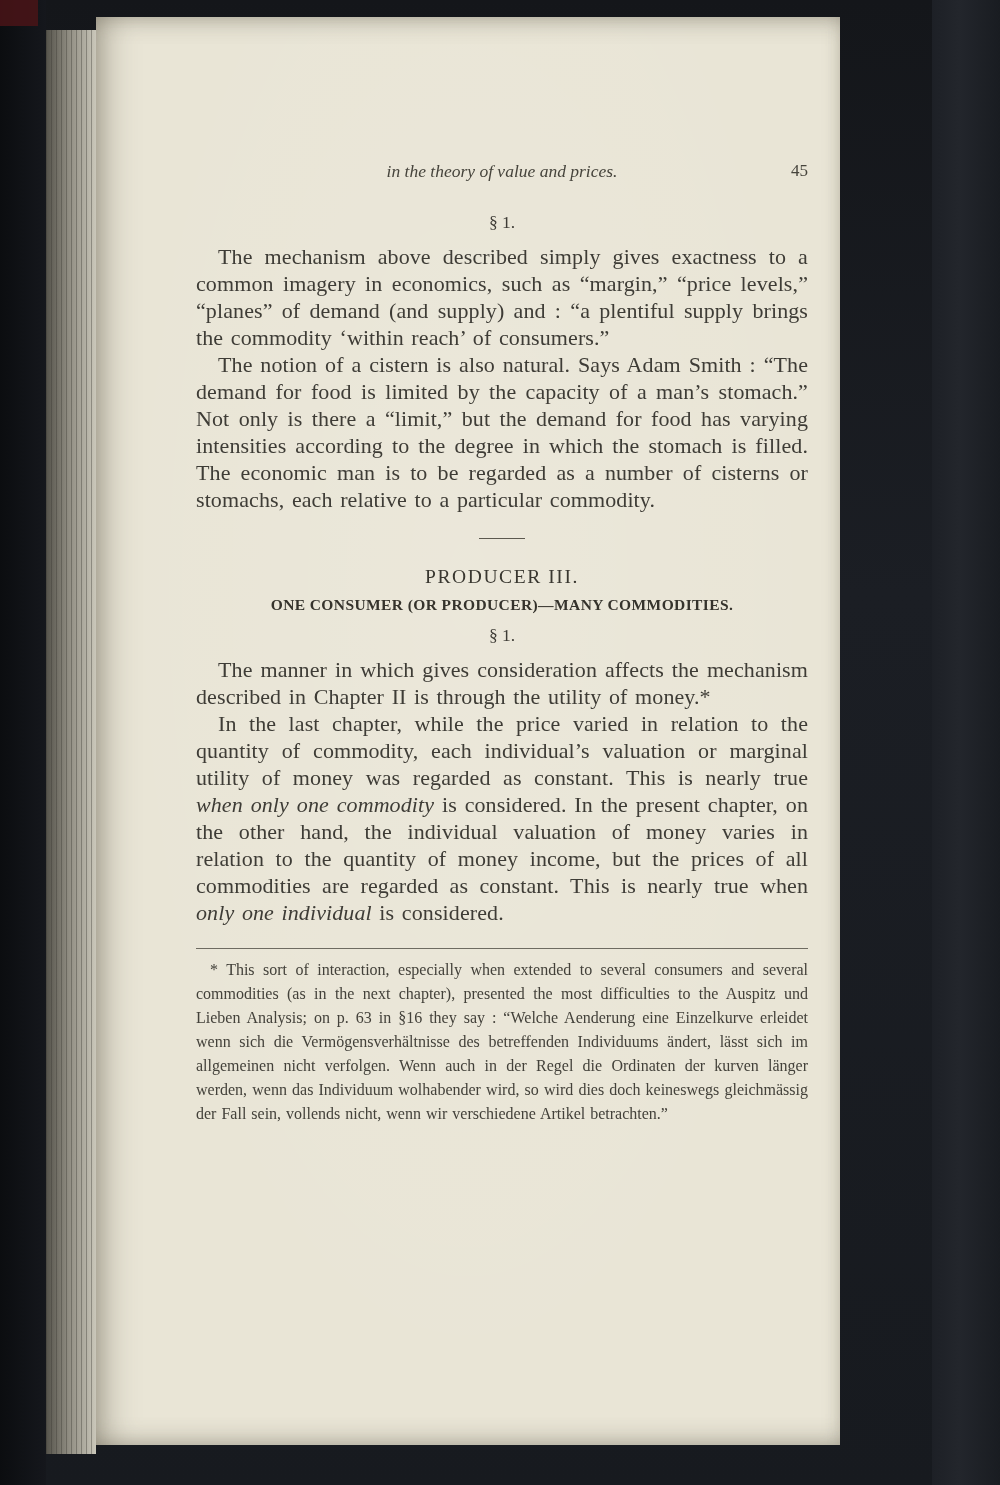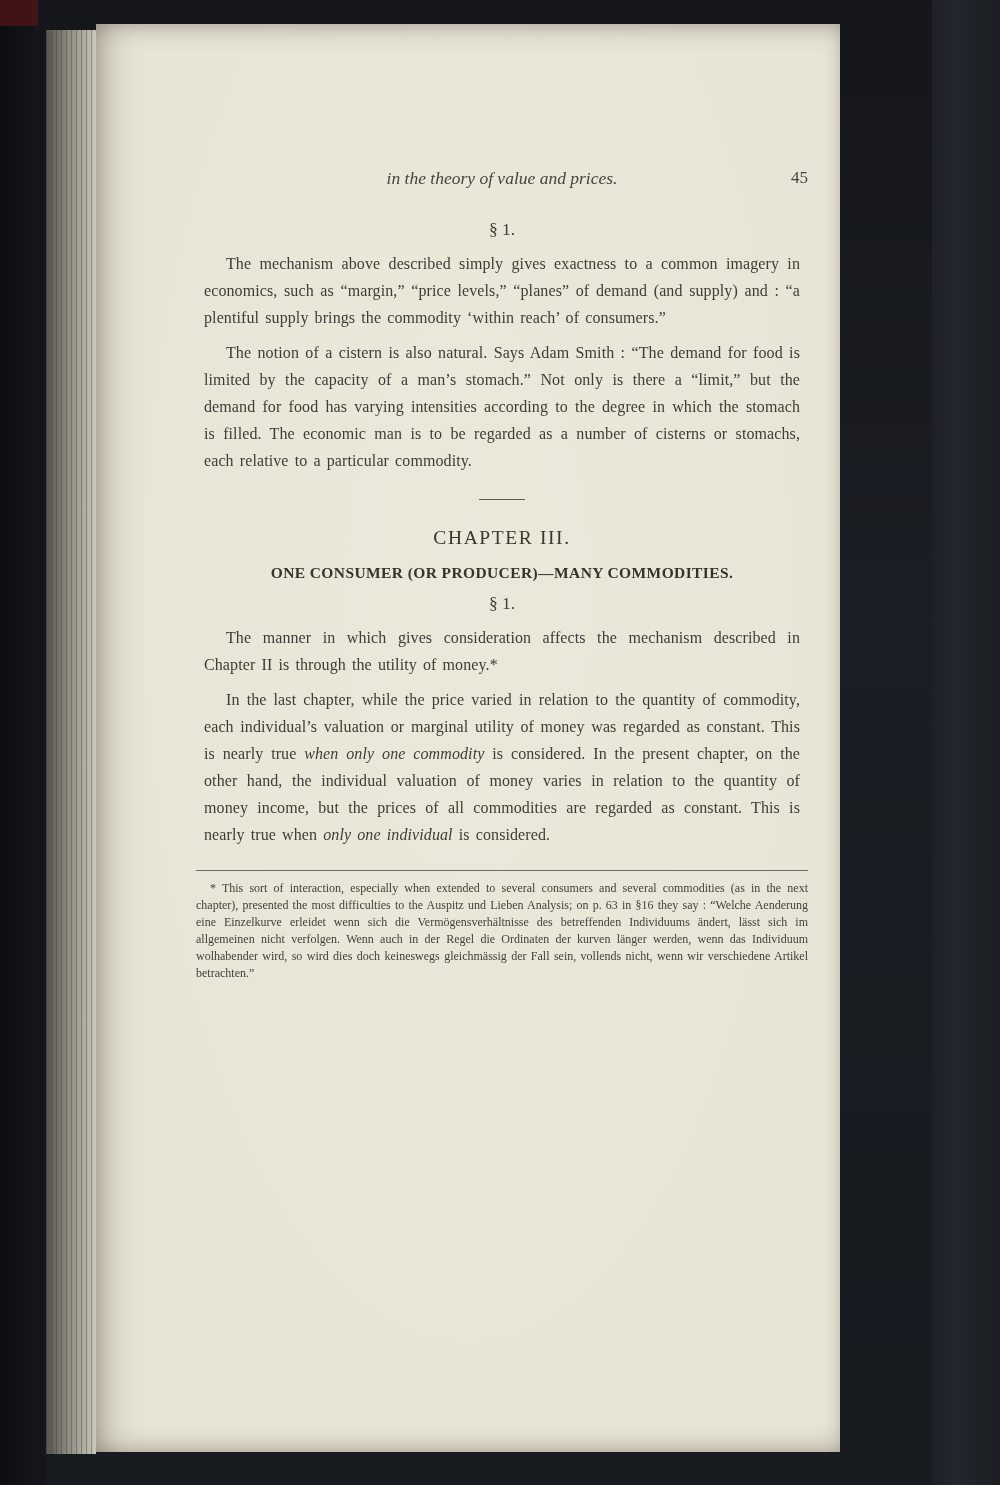--- a/index.html
+++ b/index.html
@@ -20,61 +20,61 @@
     position:absolute;left:932px;top:0;width:68px;height:100%;
     background:linear-gradient(90deg,#1d2026,#23262c 40%,#191c21);
   }
   .page-edges{
     position:absolute;left:46px;top:30px;width:50px;height:1424px;
     background:
       repeating-linear-gradient(90deg, rgba(58,56,50,.38) 0 1px, rgba(0,0,0,0) 1px 5px),
       linear-gradient(90deg,#55534b 0%,#8f8c81 45%,#b3b0a4 80%,#cac7ba 100%);
   }
   .page{
-    position:absolute;left:96px;top:24px;width:744px;height:1428px;
+    position:absolute;left:96px;top:17px;width:744px;height:1428px;
     background:
       radial-gradient(ellipse at 50% 40%, rgba(255,255,255,.10), rgba(0,0,0,0) 70%),
       #e9e5d6;
     box-shadow:
       inset 20px 0 34px -14px rgba(88,82,66,.5),
       inset -8px 0 20px -10px rgba(120,114,98,.28),
       inset 0 14px 24px -14px rgba(90,84,70,.35),
       inset 0 -16px 26px -16px rgba(90,84,70,.35);
   }
   .content{position:absolute;left:100px;top:144px;width:612px;color:#3e3c36;}
 
   .running-head{position:relative;height:24px;font-style:italic;font-size:17.5px;color:#46443c;}
   .rh-title{display:block;text-align:center;}
   .rh-num{position:absolute;right:0;top:0;font-style:normal;font-size:17px;}
 
   .sec-head{text-align:center;font-size:17.5px;margin:27px 0 10px;color:#3e3c36;}
 
   p.body-p{
-    margin:8px;font-size:16px;line-height:27px;text-align:justify;
+    margin:0;font-size:22px;line-height:27px;text-align:justify;
     text-indent:22px;word-spacing:2px;letter-spacing:.1px;color:#3e3c36;
   }
   .it{font-style:italic;}
 
   .divider{width:46px;margin:25px auto 0;border-top:1.4px solid #5c594f;}
 
   .chapter-title{
     text-align:center;font-size:19.5px;letter-spacing:1.6px;
     margin-top:27px;color:#393730;
   }
   .chapter-subtitle{
     text-align:center;font-size:15.5px;font-weight:bold;letter-spacing:.4px;
-    margin-top:15px;color:#35332c;
+    margin-top:8px;color:#35332c;
   }
   .sec-head-2{text-align:center;font-size:17.5px;margin-top:11px;}
 
   .p-gap{margin-top:9px;}
 
   .footnote-rule{border-top:1px solid #6e6b61;margin-top:22px;width:100%;}
   p.footnote{
-    margin:9px 0 0;font-size:12px;line-height:17px;text-align:justify;
+    margin:9px 0 0;font-size:16px;line-height:24px;text-align:justify;
     text-indent:14px;word-spacing:1px;color:#43413a;
   }
 </style>
 </head>
 <body>
 
 <div class="scene">
   <div class="cover-left"></div>
   <div class="corner-mark"></div>
   <div class="page-edges"></div>
@@ -87,21 +87,21 @@
         <span class="rh-num">45</span>
       </div>
 
       <div class="sec-head">§ 1.</div>
 
       <p class="body-p">The mechanism above described simply gives exactness to a common imagery in economics, such as “margin,” “price levels,” “planes” of demand (and supply) and : “a plentiful supply brings the commodity ‘within reach’ of consumers.”</p>
       <p class="body-p">The notion of a cistern is also natural.  Says Adam Smith : “The demand for food is limited by the capacity of a man’s stomach.” Not only is there a “limit,” but the demand for food has varying intensities according to the degree in which the stomach is filled. The economic man is to be regarded as a number of cisterns or stomachs, each relative to a particular commodity.</p>
 
       <div class="divider"></div>
 
-      <div class="chapter-title">CHAPTER III.</div>
+      <div class="chapter-title">PRODUCER III.</div>
       <div class="chapter-subtitle">ONE CONSUMER (OR PRODUCER)—MANY COMMODITIES.</div>
       <div class="sec-head sec-head-2">§ 1.</div>
 
       <p class="body-p p-gap">The manner in which gives consideration affects the mechanism described in Chapter II is through the utility of money.*</p>
       <p class="body-p p-gap"><span>In the last chapter, while the price varied in relation to the quantity of commodity, each individual’s valuation or marginal utility of money was regarded as constant.  This is nearly true </span><span class="it">when only one commodity</span><span> is considered.  In the present chapter, on the other hand, the individual valuation of money varies in relation to the quantity of money income, but the prices of all commodities are regarded as constant.  This is nearly true when </span><span class="it">only one individual</span><span> is considered.</span></p>
 
       <div class="footnote-rule"></div>
       <p class="footnote">* This sort of interaction, especially when extended to several consumers and several commodities (as in the next chapter), presented the most difficulties to the Auspitz und Lieben Analysis; on p. 63 in §16 they say : “Welche Aenderung eine Einzelkurve erleidet wenn sich die Vermögensverhältnisse des betreffenden Individuums ändert, lässt sich im allgemeinen nicht verfolgen.  Wenn auch in der Regel die Ordinaten der kurven länger werden, wenn das Individuum wolhabender wird, so wird dies doch keineswegs gleichmässig der Fall sein, vollends nicht, wenn wir verschiedene Artikel betrachten.”</p>
 
     </div>

